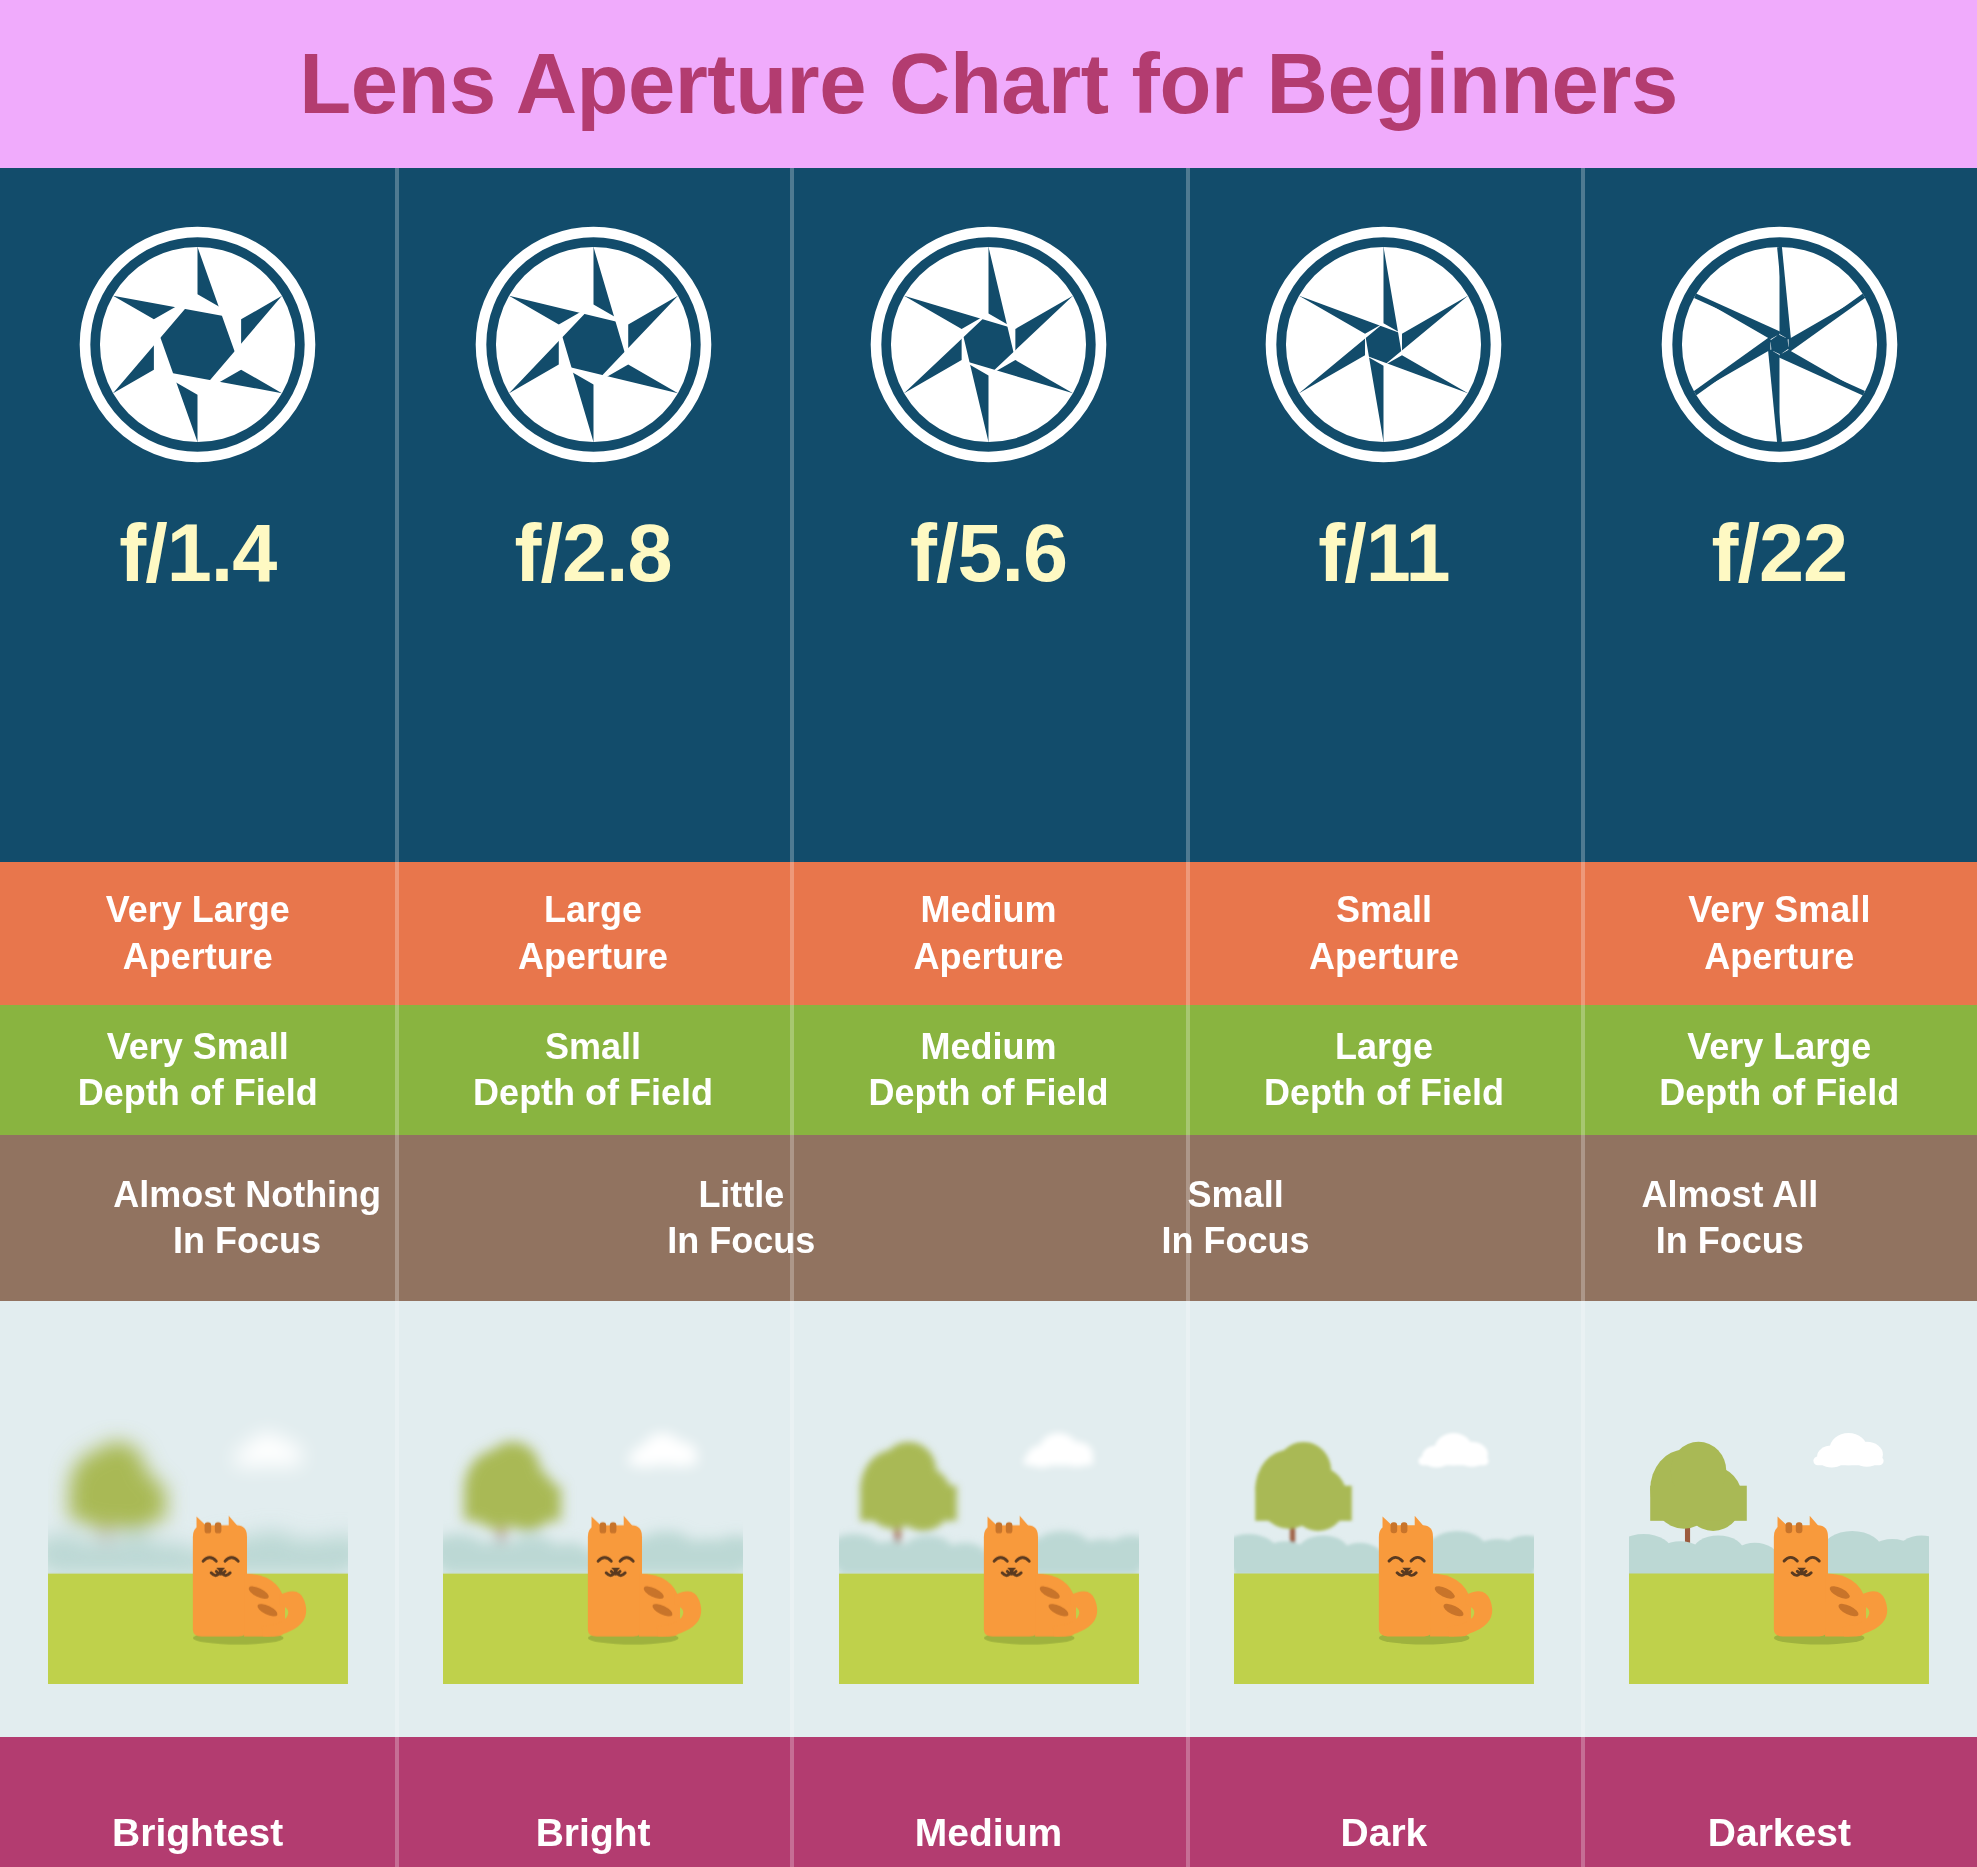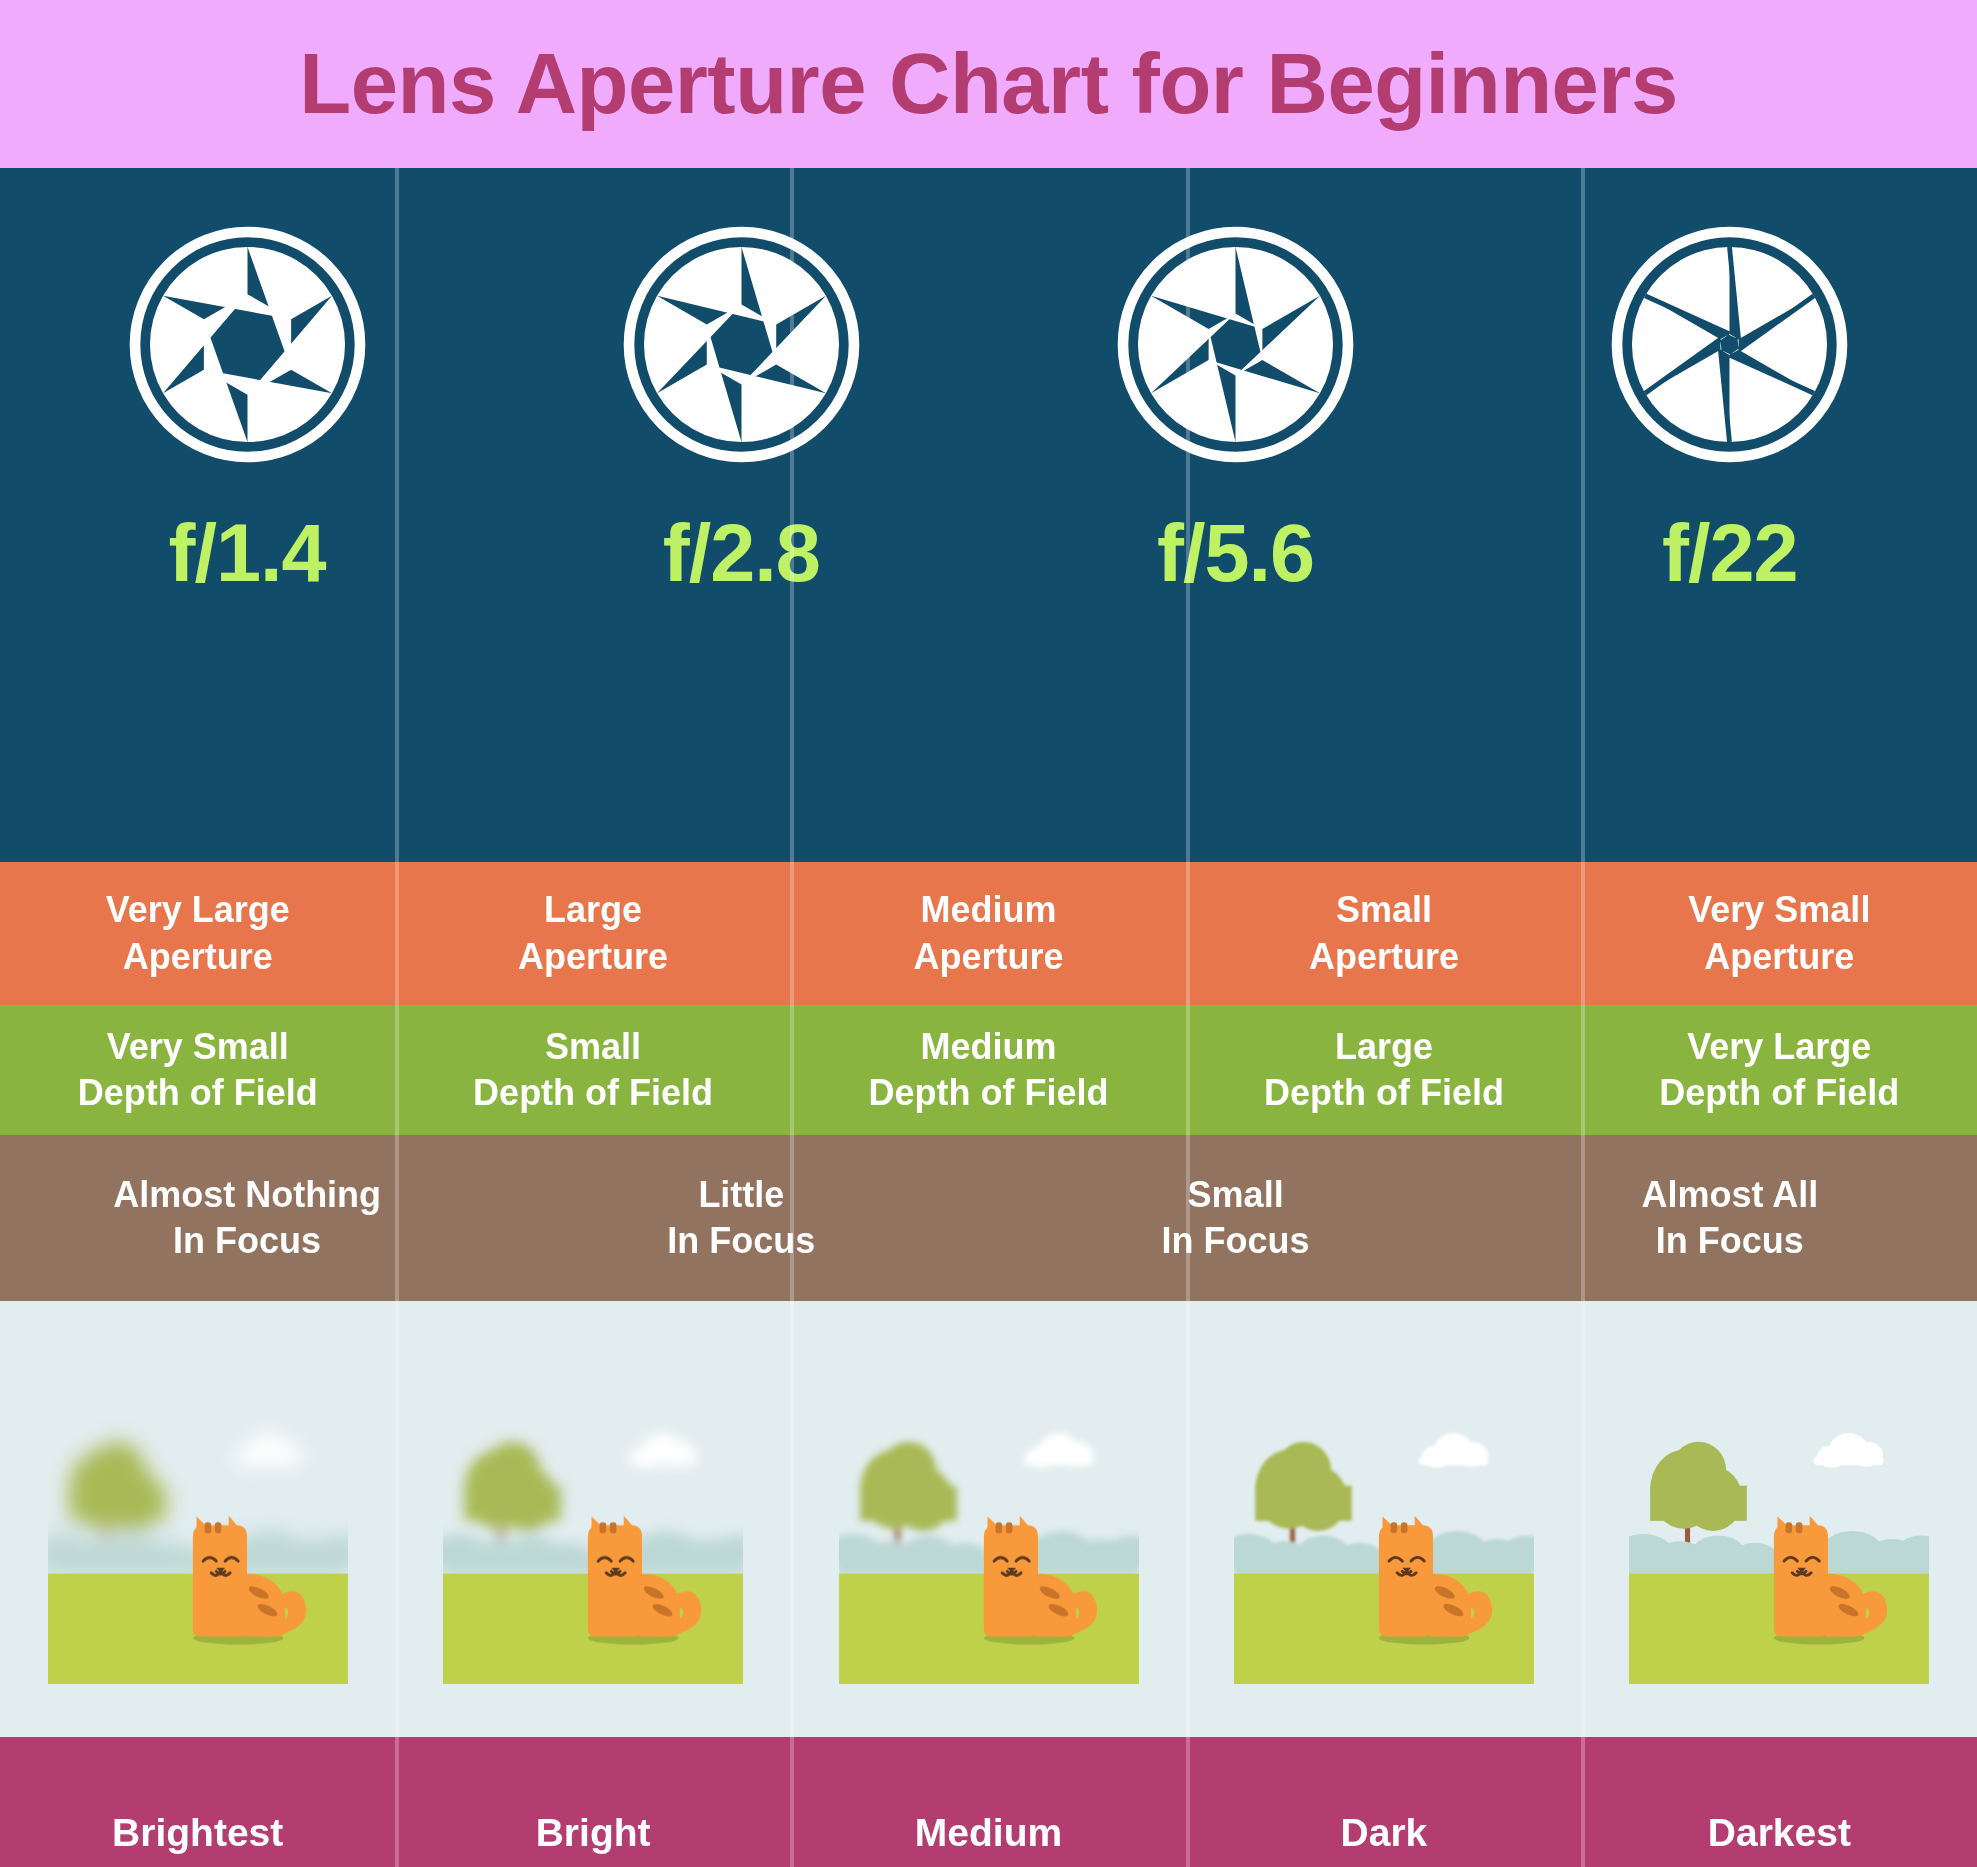--- a/index.html
+++ b/index.html
@@ -56,21 +56,21 @@
   }
 
   
   .band-apertures{ height:694px; background:#124C6B; }
   .band-apertures .cell{ justify-content:flex-start; padding-top:50px; }
   .ap-icon{ width:253px; height:253px; display:block; }
   .fstop{
     margin-top:42px;
     font-size:81px;
     font-weight:700;
-    color:#bef264;
+    color:#fef9c3;
     line-height:1;
     letter-spacing:-1px;
   }
 
   
   .band-aperture-size{ height:143px; background:#E8764C; }
   
   .band-dof{ height:130px; background:#89B440; }
   
   .band-focus{ height:166px; background:#917360; }
@@ -149,20 +149,36 @@
               <path d="M 131.00 30.00 A 101 101 0 0 1 218.47 80.50 L 158.82 114.94 L 158.82 147.06 Z" fill="#fff"></path>
               <path d="M 218.47 80.50 A 101 101 0 0 1 218.47 181.50 L 158.82 147.06 L 131.00 163.12 Z" fill="#fff"></path>
               <path d="M 218.47 181.50 A 101 101 0 0 1 131.00 232.00 L 131.00 163.12 L 103.18 147.06 Z" fill="#fff"></path>
               <path d="M 131.00 232.00 A 101 101 0 0 1 43.53 181.50 L 103.18 147.06 L 103.18 114.94 Z" fill="#fff"></path>
               <path d="M 43.53 181.50 A 101 101 0 0 1 43.53 80.50 L 103.18 114.94 L 131.00 98.88 Z" fill="#fff"></path>
               <path d="M 43.53 80.50 A 101 101 0 0 1 131.00 30.00 L 131.00 98.88 L 158.82 114.94 Z" fill="#fff"></path>
             </g>
   </svg>
         </span>
       <div class="fstop">f/5.6</div>
+    </div>
+    <div class="cell">
+      <span class="ap-wrap">
+          <svg class="ap-icon" viewBox="0 0 262 262" xmlns="http://www.w3.org/2000/svg">
+    <circle cx="131" cy="131" r="116.5" fill="none" stroke="#fff" stroke-width="11"></circle>
+    <g>
+              <path d="M 131.00 30.00 A 101 101 0 0 1 218.47 80.50 L 150.14 119.95 L 150.14 142.05 Z" fill="#fff"></path>
+              <path d="M 218.47 80.50 A 101 101 0 0 1 218.47 181.50 L 150.14 142.05 L 131.00 153.10 Z" fill="#fff"></path>
+              <path d="M 218.47 181.50 A 101 101 0 0 1 131.00 232.00 L 131.00 153.10 L 111.86 142.05 Z" fill="#fff"></path>
+              <path d="M 131.00 232.00 A 101 101 0 0 1 43.53 181.50 L 111.86 142.05 L 111.86 119.95 Z" fill="#fff"></path>
+              <path d="M 43.53 181.50 A 101 101 0 0 1 43.53 80.50 L 111.86 119.95 L 131.00 108.90 Z" fill="#fff"></path>
+              <path d="M 43.53 80.50 A 101 101 0 0 1 131.00 30.00 L 131.00 108.90 L 150.14 119.95 Z" fill="#fff"></path>
+            </g>
+  </svg>
+        </span>
+      <div class="fstop">f/11</div>
     </div>
     <div class="cell">
       <span class="ap-wrap">
           <svg class="ap-icon" viewBox="0 0 262 262" xmlns="http://www.w3.org/2000/svg">
     <circle cx="131" cy="131" r="116.5" fill="none" stroke="#fff" stroke-width="11"></circle>
     <g>
               <path d="M 131.00 30.00 A 101 101 0 0 1 218.47 80.50 L 140.38 125.59 L 140.38 136.41 Z" fill="#fff"></path>
               <path d="M 218.47 80.50 A 101 101 0 0 1 218.47 181.50 L 140.38 136.41 L 131.00 141.83 Z" fill="#fff"></path>
               <path d="M 218.47 181.50 A 101 101 0 0 1 131.00 232.00 L 131.00 141.83 L 121.62 136.41 Z" fill="#fff"></path>
               <path d="M 131.00 232.00 A 101 101 0 0 1 43.53 181.50 L 121.62 136.41 L 121.62 125.59 Z" fill="#fff"></path>

